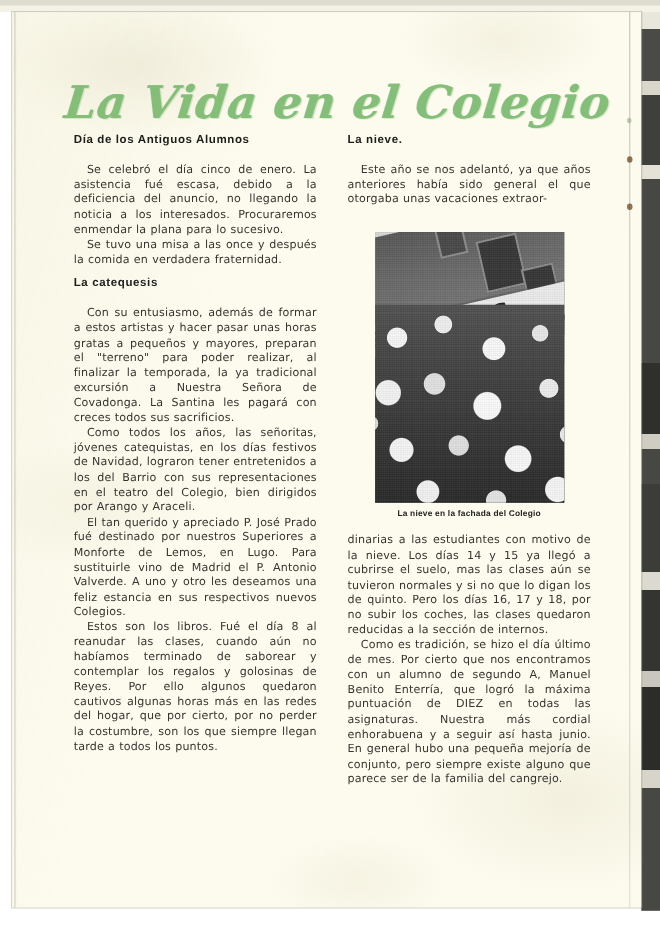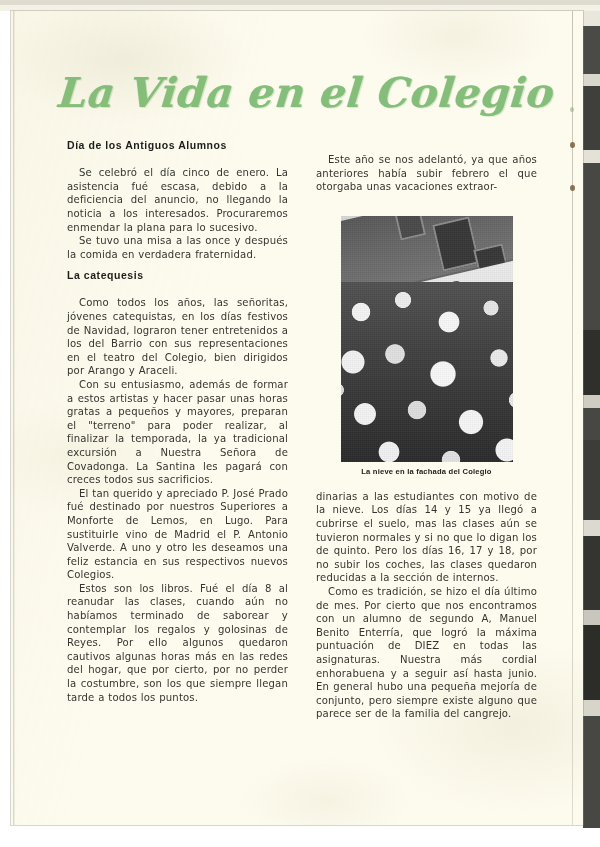--- a/index.html
+++ b/index.html
@@ -149,21 +149,21 @@
     text-shadow:
       0.5px 0 0 rgba(127,187,116,.55),
       1.5px 1px 0 rgba(127,187,116,.28),
       -0.5px 0 0 rgba(127,187,116,.30);
     transform: skewX(-6deg);
     opacity: .95;
   }
 
   .columns {
     position: absolute;
-    top: 128px;
+    top: 110px;
     left: 56px;
     width: 470px;
     display: flex;
     gap: 28px;
   }
   .col {
     width: 226px;
   }
 
   h2.sec {
@@ -323,32 +323,33 @@
 
       <div class="columns">
 
         <div class="col">
 
           <h2 class="sec">Día de los Antiguos Alumnos</h2>
           <p class="body">Se celebró el día cinco de enero. La asistencia fué escasa, debido a la deficiencia del anuncio, no llegando la noticia a los interesados. Procuraremos enmendar la plana para lo sucesivo.</p>
           <p class="body">Se tuvo una misa a las once y después la comida en verdadera fraternidad.</p>
 
           <h2 class="sec gap">La catequesis</h2>
+          <p class="body">Con su entusiasmo, además de formar a estos artistas y hacer pasar unas horas gratas a pequeños y mayores, preparan el "terreno" para poder realizar, al finalizar la temporada, la ya tradicional excursión a Nuestra Señora de Covadonga. La Santina les pagará con creces todos sus sacrificios.</p>
           <p class="body">Como todos los años, las señoritas, jóvenes catequistas, en los días festivos de Navidad, lograron tener entretenidos a los del Barrio con sus representaciones en el teatro del Colegio, bien dirigidos por Arango y Araceli.</p>
-          <p class="body">Con su entusiasmo, además de formar a estos artistas y hacer pasar unas horas gratas a pequeños y mayores, preparan el "terreno" para poder realizar, al finalizar la temporada, la ya tradicional excursión a Nuestra Señora de Covadonga. La Santina les pagará con creces todos sus sacrificios.</p>
 
           <p class="body">El tan querido y apreciado P. José Prado fué destinado por nuestros Superiores a Monforte de Lemos, en Lugo. Para sustituirle vino de Madrid el P. Antonio Valverde. A uno y otro les deseamos una feliz estancia en sus respectivos nuevos Colegios.</p>
 
           <p class="body">Estos son los libros. Fué el día 8 al reanudar las clases, cuando aún no habíamos terminado de saborear y contemplar los regalos y golosinas de Reyes. Por ello algunos quedaron cautivos algunas horas más en las redes del hogar, que por cierto, por no perder la costumbre, son los que siempre llegan tarde a todos los puntos.</p>
 
         </div>
 
         <div class="col">
 
-          <p class="body">Este año se nos adelantó, ya que años anteriores había subir febrero el que otorgaba unas vacaciones extraor-</p>
+          <h2 class="sec">La nieve.</h2>
+          <p class="body">Este año se nos adelantó, ya que años anteriores había sido general el que otorgaba unas vacaciones extraor-</p>
 
           <div class="figure">
             <div class="photo">
               <div class="ph-sky"></div>
               <div class="ph-building"></div>
               <div class="ph-win w3"></div>
               <div class="ph-win w1"></div>
               <div class="ph-win w2"></div>
               <div class="ph-sign">
                 <span class="ph-sign-text">EGIO LOYG</span>

